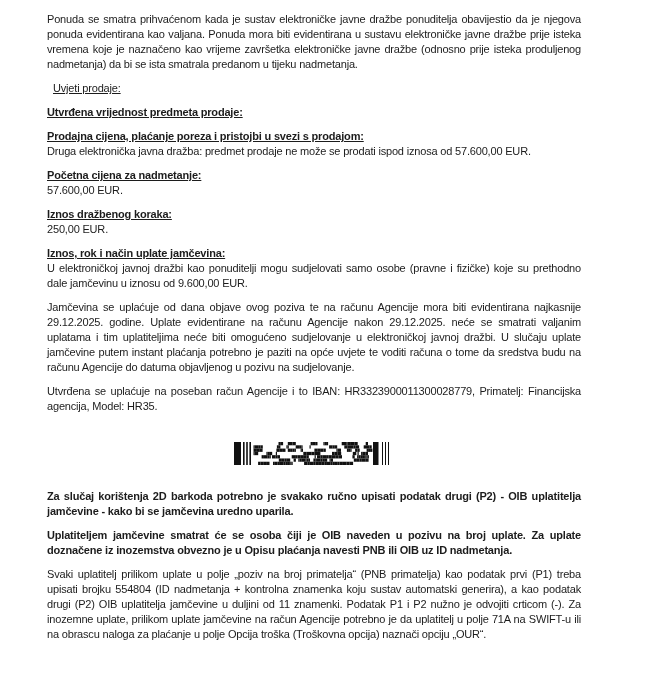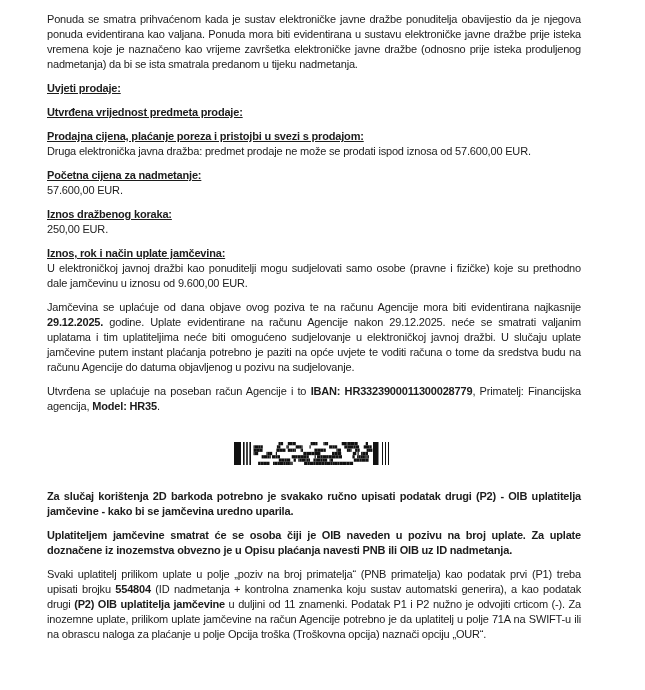--- a/index.html
+++ b/index.html
@@ -12,22 +12,22 @@
     width: 645px; height: 690px;
     padding: 12px 64px 16px 47px;
     color: #1c1c1c;
     font-size: 11px;
     line-height: 15px;
     letter-spacing: -0.18px;
     text-align: justify;
   }
   .block { margin: 0 0 9px 0; }
   .bold { font-weight: bold; }
-  .heading { font-weight: bold; text-decoration: underline; }
-  b { font-weight: bold; }
+  .heading { font-weight: normal; text-decoration: underline; margin-left: 6px; }
+  b { font-weight: normal; }
   .field-label { font-weight: bold; text-decoration: underline; }
   .barcode-wrap {
     margin: 28px 0 20px 0;
     text-align: center;
   }
   .barcode-wrap svg { display: inline-block; }
   .barcode-wrap rect { fill: #111111; }
 </style>
 </head>
 <body>

